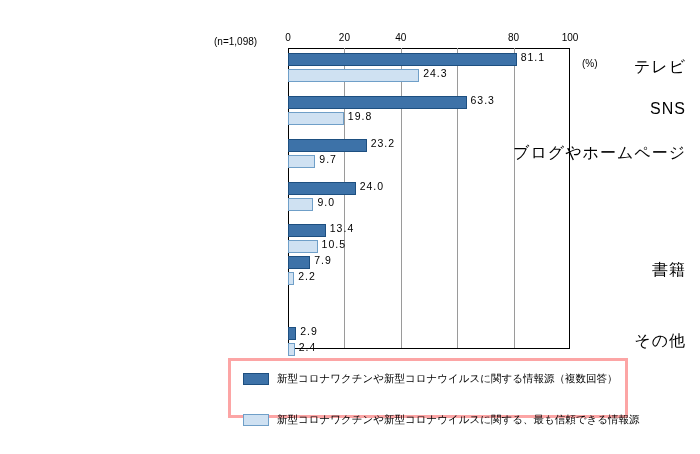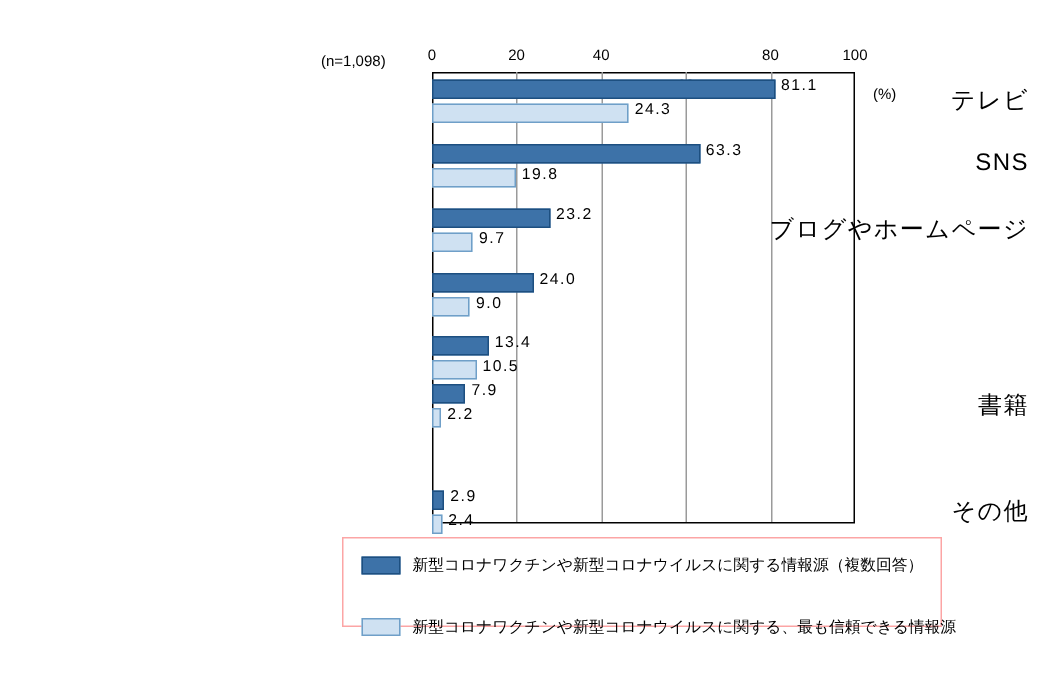--- a/index.html
+++ b/index.html
@@ -137,21 +137,21 @@
   .bar-value.dark-v { top: 3px; }
   .bar-value.light-v { top: 19px; }
 
   
   .legend {
     position: absolute;
     left: 228px;
     top: 358px;
     width: 400px;
     height: 60px;
-    border: 1px solid #fca5a5;
+    border: 3px solid #fca5a5;
     box-sizing: border-box;
     background: #fff;
   }
   .legend-item {
     position: absolute;
     left: 12px;
     display: flex;
     align-items: center;
     font-size: 10.5px;
     white-space: nowrap;

